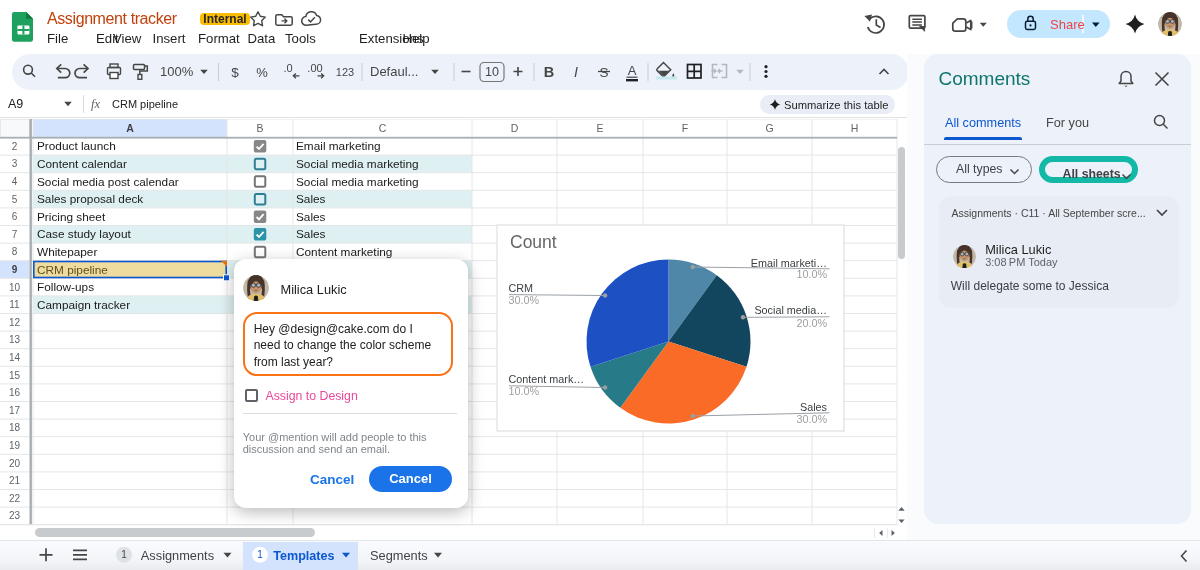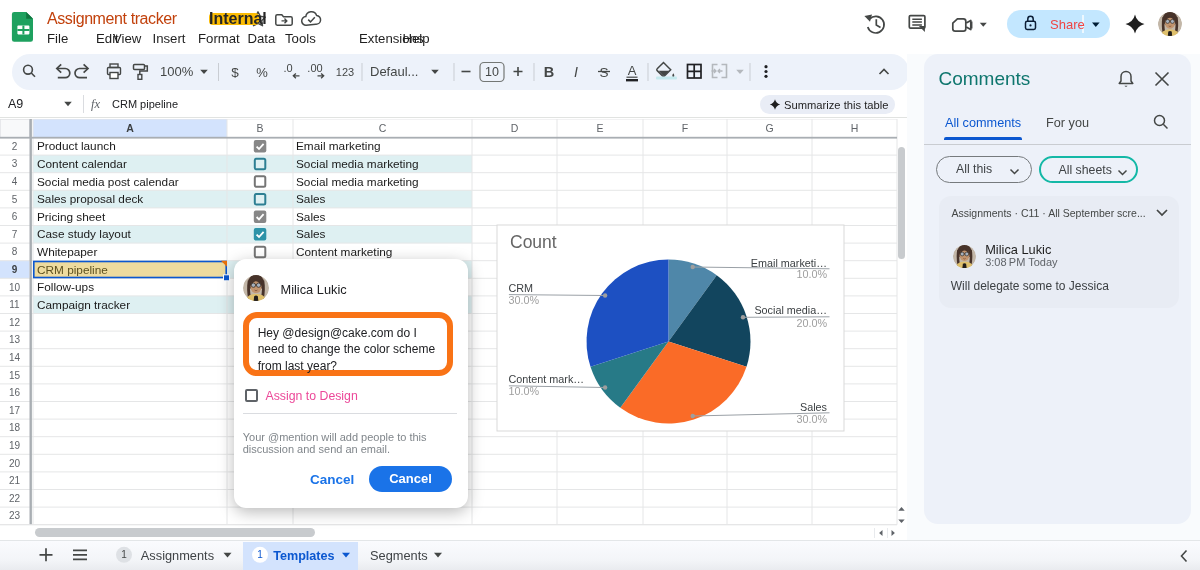--- a/index.html
+++ b/index.html
@@ -54,21 +54,21 @@
 <path d="M924.9 26 v6 l-6 -6 z" fill="#444746"></path>
 <path d="M912.3 19.3 h9.6 m-9.6 2.8 h9.6 m-9.6 2.8 h9.6" stroke="#444746" stroke-width="1.5"></path>
 <path d="M952.8 23.2 l4.6 -4.3 h6 a2.4 2.4 0 0 1 2.4 2.4 v7.4 a2.4 2.4 0 0 1 -2.4 2.4 h-8.2 a2.4 2.4 0 0 1 -2.4 -2.4 z" fill="none" stroke="#444746" stroke-width="1.7" stroke-linejoin="round"></path>
 <path d="M966.2 23.1 l4.6 -2.7 v9.2 l-4.6 -2.7" fill="none" stroke="#444746" stroke-width="1.7" stroke-linejoin="round"></path>
 <path d="M971.6 21.5 v7" stroke="#444746" stroke-width="1.7"></path>
 <path d="M979.8 22.8 h7 l-3.5 4 z" fill="#444746"></path>
 <path d="M1135 14.5 q1.6 7.3 9.5 9.5 q-7.9 2.2 -9.5 9.5 q-1.6 -7.3 -9.5 -9.5 q7.9 -2.2 9.5 -9.5 z" fill="#1f1f1f"></path>
 <use href="#avatarg" transform="translate(1170,24)"></use>
 </svg>
 <div class="abs" style="left:47px;top:10px;font-size:16px;letter-spacing:-0.4px;color:#c2410c;">Assignment tracker</div>
-<div class="abs" style="left:209px;top:12.5px;width:50px;height:12.5px;background:#fbbc04;border-radius:4px;text-align:center;line-height:12.5px;font-size:16px;font-weight:bold;color:#262626;">Internal</div>
+<div class="abs" style="left:200px;top:12.5px;width:50px;height:12.5px;background:#fbbc04;border-radius:4px;text-align:center;line-height:12.5px;font-size:12px;font-weight:bold;color:#262626;">Internal</div>
 <div class="abs" style="top:30.5px;left:0;font-size:13.2px;color:#1f1f1f;">
   <span class="abs" style="left:47px;">File</span>
   <span class="abs" style="left:96px;">Edit</span>
   <span class="abs" style="left:113px;">View</span>
   <span class="abs" style="left:152.5px;">Insert</span>
   <span class="abs" style="left:198px;">Format</span>
   <span class="abs" style="left:247.5px;">Data</span>
   <span class="abs" style="left:285px;">Tools</span>
   <span class="abs" style="left:329px;margin-left:30px;">Extensions</span>
   <span class="abs" style="left:402.5px;">Help</span>
@@ -326,26 +326,26 @@
   </svg>
   <div class="abs" style="left:21px;top:61.5px;font-size:12.7px;font-weight:500;color:#0b57d0;">All comments</div>
   <div class="abs" style="left:122px;top:61.5px;font-size:12.7px;color:#444746;">For you</div>
   <svg class="abs" style="left:228px;top:59px" width="18" height="18">
     <circle cx="7.5" cy="7.5" r="5" fill="none" stroke="#444746" stroke-width="1.5"></circle>
     <line x1="11.3" y1="11.3" x2="15.5" y2="15.5" stroke="#444746" stroke-width="1.5"></line>
   </svg>
   <div class="abs" style="left:20px;top:82.5px;width:78px;height:3.5px;border-radius:2px 2px 0 0;background:#0b57d0;"></div>
   <div class="abs" style="left:0;top:90px;width:267px;height:1px;background:#c9ccd1;"></div>
   <div class="abs" style="left:12px;top:102px;width:96px;height:26.5px;border:1px solid #767a7d;border-radius:13.5px;">
-    <span class="abs" style="left:19px;top:5px;font-size:12.3px;color:#3f4346;">All this</span>
+    <span class="abs" style="left:19px;top:5px;font-size:12.3px;color:#3f4346;">All types</span>
     <svg class="abs" style="left:72px;top:10.5px" width="12" height="8">
           <path d="M1.5 1.5 l4 4 l4 -4" fill="none" stroke="#444746" stroke-width="1.5"></path>
         </svg>
   </div>
-  <div class="abs" style="left:114.5px;top:102px;width:99px;height:26.5px;border:2px solid #14b8a6;border-radius:13.5px;">
+  <div class="abs" style="left:114.5px;top:102px;width:99px;height:26.5px;border:6px solid #14b8a6;border-radius:13.5px;font-weight:bold;">
     <span class="abs" style="left:18px;top:5px;font-size:12.3px;color:#3f4346;">All sheets</span>
     <svg class="abs" style="left:76px;top:10.5px" width="12" height="8">
           <path d="M1.5 1.5 l4 4 l4 -4" fill="none" stroke="#444746" stroke-width="1.5"></path>
         </svg>
   </div>
   <div class="abs" style="left:14.5px;top:141.8px;width:240px;height:112px;background:#e8ecf4;border-radius:12px;">
     <div class="abs" style="left:13px;top:11px;font-size:10.5px;color:#444746;">Assignments · C11 · All September scre...</div>
     <svg class="abs" style="left:216px;top:12px" width="14" height="10">
           <path d="M2 2 l5 5 l5 -5" fill="none" stroke="#444746" stroke-width="1.7"></path>
         </svg>
@@ -356,21 +356,21 @@
     <div class="abs" style="left:46.7px;top:60px;font-size:11px;color:#5f6368;">3:08 PM Today</div>
     <div class="abs" style="left:12.3px;top:83px;font-size:12px;color:#3c4043;">Will delegate some to Jessica</div>
   </div>
 </div>
 
 <div class="abs" style="left:234px;top:259px;width:234px;height:249px;background:#fff;border-radius:12px;box-shadow:0 4px 16px rgba(0,0,0,0.28);">
   <svg class="abs" style="left:9px;top:16px" width="26" height="26">
         <use href="#avatarg" transform="translate(13,13) scale(1.083)"></use>
       </svg>
   <div class="abs" style="left:46.5px;top:22.5px;font-size:12.8px;color:#202124;">Milica Lukic</div>
-  <div class="abs" style="left:8.7px;top:52.6px;width:210px;height:64px;border:6px solid #f97316;border-radius:14px;padding:7px 9px;font-size:12px;line-height:16.8px;color:#202124;">Hey @design@cake.com do I need to change the color scheme from last year?</div>
+  <div class="abs" style="left:8.7px;top:52.6px;width:210px;height:64px;border:2px solid #f97316;border-radius:14px;padding:7px 9px;font-size:12px;line-height:16.8px;color:#202124;">Hey @design@cake.com do I need to change the color scheme from last year?</div>
   <div class="abs" style="left:10.6px;top:129.7px;width:13.3px;height:13.3px;border:2px solid #5f6368;border-radius:2px;"></div>
   <div class="abs" style="left:31.5px;top:130.4px;font-size:12.3px;color:#ec4899;">Assign to Design</div>
   <div class="abs" style="left:8.7px;top:154.4px;width:214px;height:1px;background:#dadce0;"></div>
   <div class="abs" style="left:8.7px;top:171.5px;width:195px;font-size:11px;line-height:12.8px;color:#80868b;">Your @mention will add people to this discussion and send an email.</div>
   <div class="abs" style="left:76px;top:213px;font-size:13.5px;font-weight:bold;color:#1a73e8;">Cancel</div>
   <div class="abs" style="left:135px;top:207px;width:83px;height:26px;background:#1a73e8;border-radius:13px;color:#fff;font-size:13px;font-weight:bold;text-align:center;line-height:26px;">Cancel</div>
 </div>
 
 <div class="abs" style="left:0;top:539.8px;width:1200px;height:30.2px;background:linear-gradient(#fafbfe 0%,#f3f5f8 65%,#e9ebef 100%);border-top:1px solid #e3e6e8;"></div>
 <div class="abs" style="left:242.8px;top:542px;width:115px;height:28px;background:#d3e3fd;"></div>

